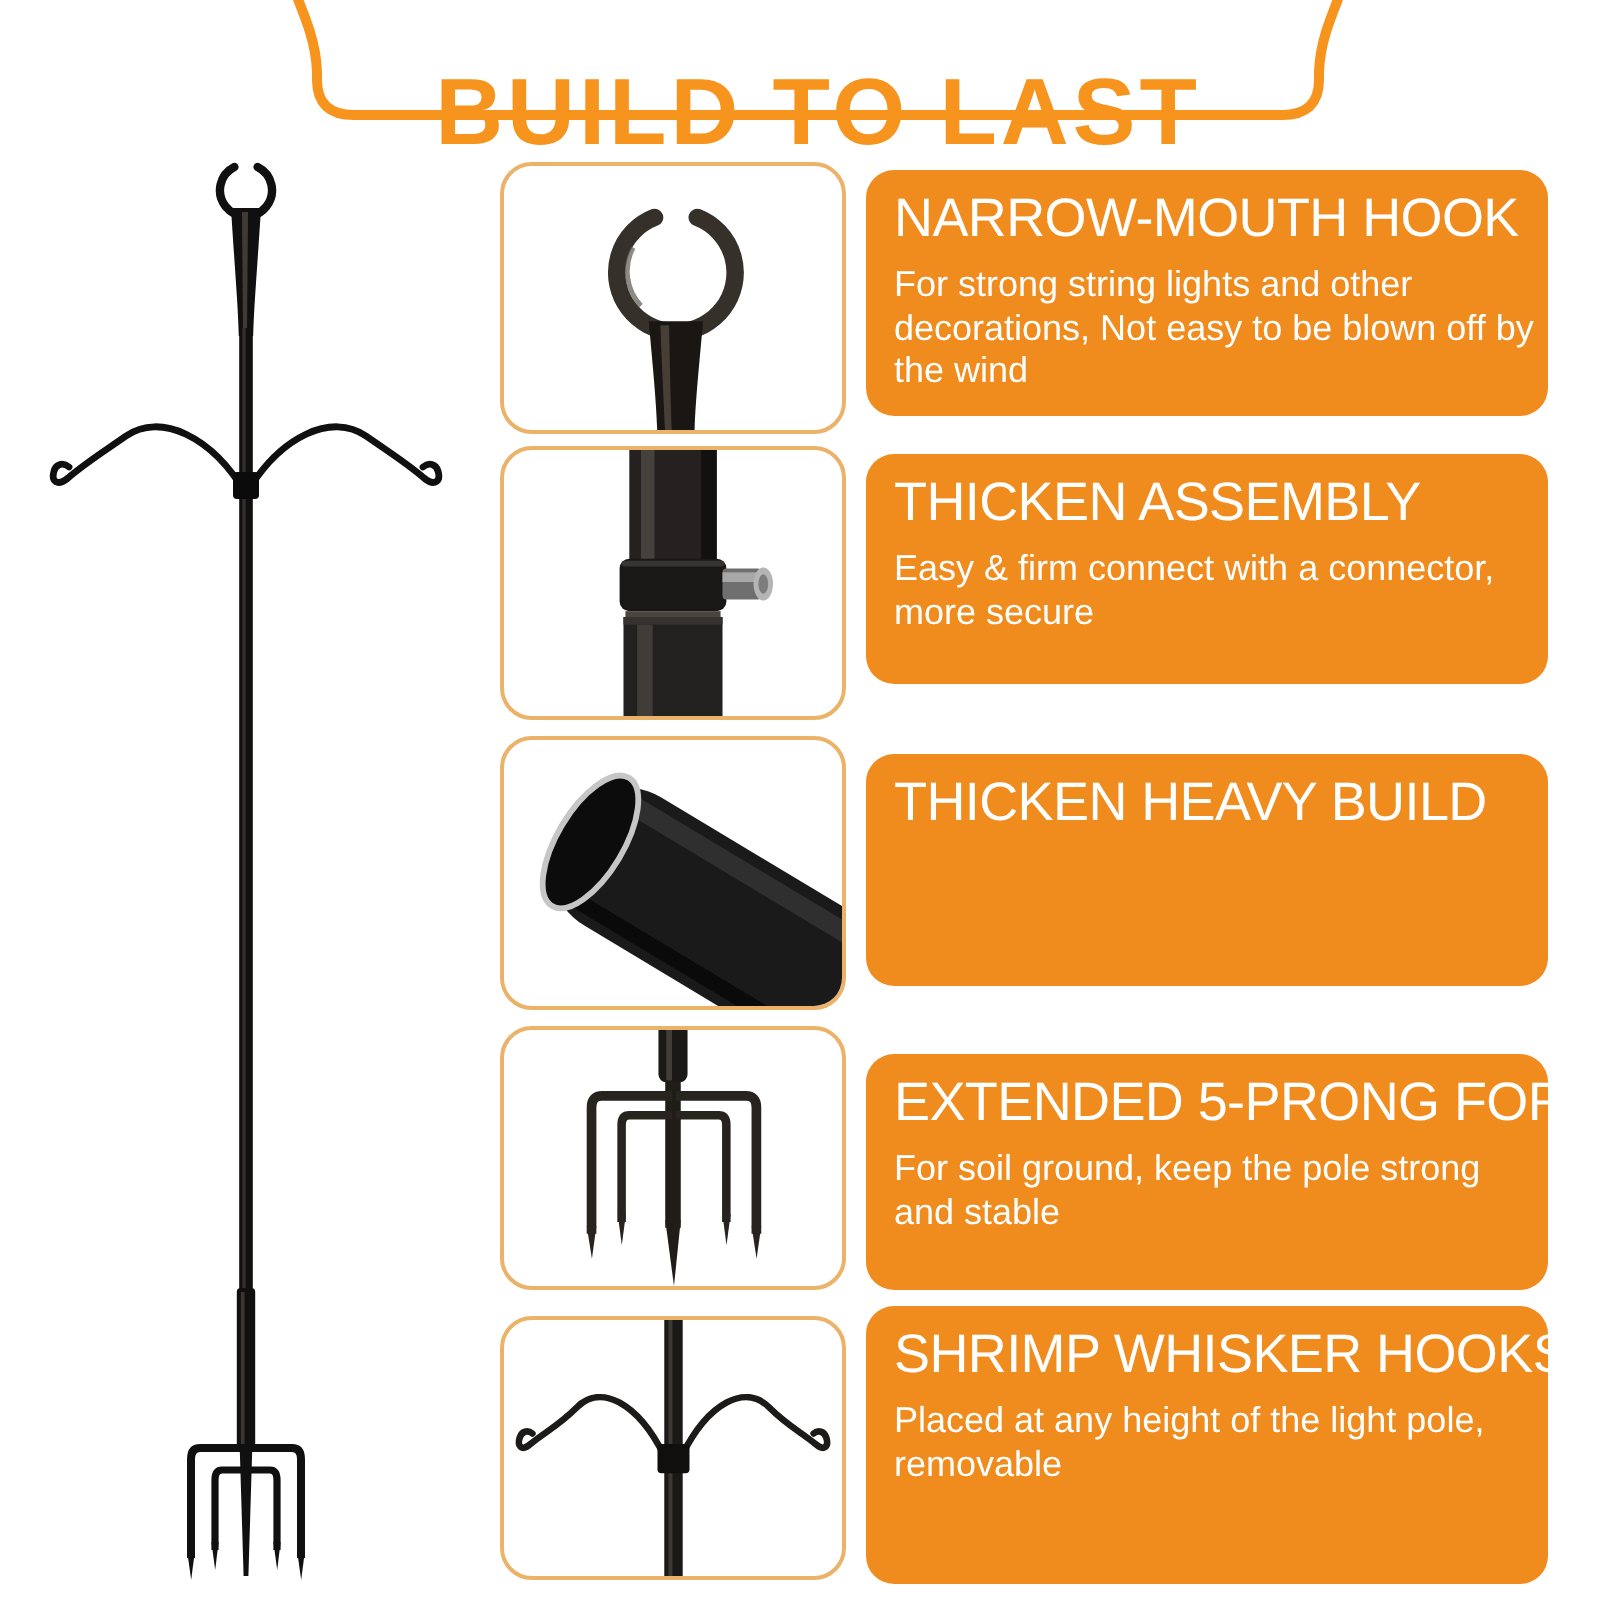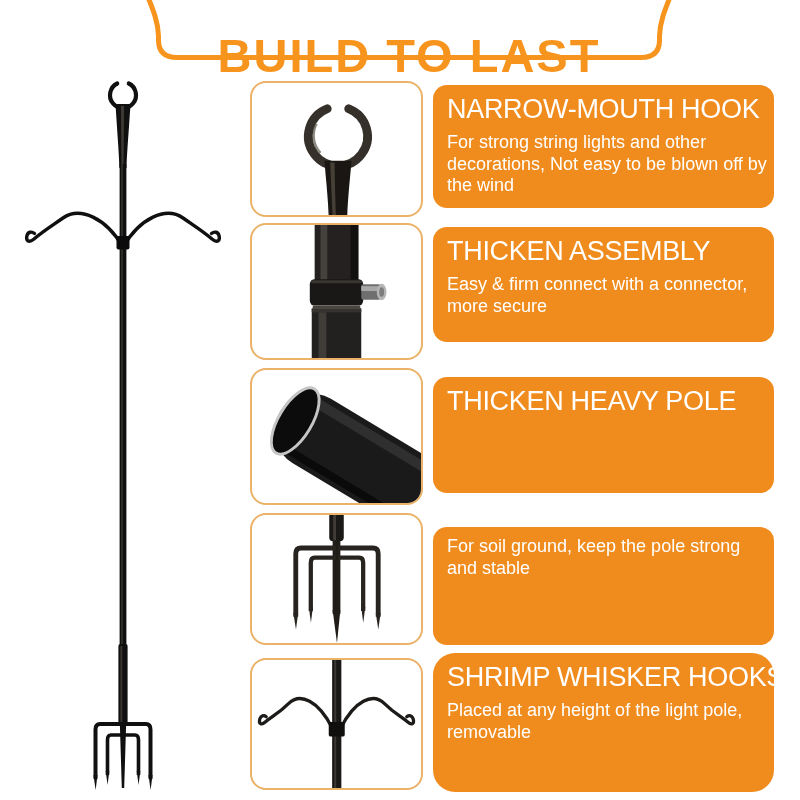--- a/index.html
+++ b/index.html
@@ -26,21 +26,21 @@
 
   
   .feature-card{position:absolute;left:433px;width:341px;box-sizing:border-box;
     background:#F08C1E;border-radius:14px;color:#fff;padding:9px 4px 0 14px;}
   .feature-card h3{margin:0 0 7px 0;font-size:27px;font-weight:400;letter-spacing:-0.3px;white-space:nowrap;}
   .feature-card p{margin:0;font-size:18px;line-height:1.2;max-width:323px;}
   .card1{top:85px;height:123px;}
   .card2{top:227px;height:115px;}
   .card3{top:377px;height:116px;}
   .card4{top:527px;height:118px;}
-  .card5{top:653px;height:139px;border-radius:22px;}
+  .card5{top:653px;height:139px;}
 </style>
 </head>
 <body>
 
 <div class="stage">
 
   <svg class="pole-svg" viewBox="0 0 240 800" aria-hidden="true">
     <g>
 
       <path d="M 117.2 83.5 A 13 13 0 1 0 128.8 83.5" fill="none" stroke="#101010" stroke-width="4.2" stroke-linecap="round"></path>
@@ -145,24 +145,25 @@
     <h3>NARROW-MOUTH HOOK</h3>
     <p>For strong string lights and other decorations, Not easy to be blown off by the wind</p>
   </div>
 
   <div class="feature-card card2">
     <h3>THICKEN ASSEMBLY</h3>
     <p>Easy &amp; firm connect with a connector, more secure</p>
   </div>
 
   <div class="feature-card card3">
-    <h3>THICKEN HEAVY POLE</h3>
+    <h3>THICKEN HEAVY BUILD</h3>
   </div>
 
   <div class="feature-card card4">
+    <h3>EXTENDED 5-PRONG FORK</h3>
     <p>For soil ground, keep the pole strong and stable</p>
   </div>
 
   <div class="feature-card card5">
     <h3>SHRIMP WHISKER HOOKS</h3>
     <p>Placed at any height of the light pole, removable</p>
   </div>
 
 </div>
 

